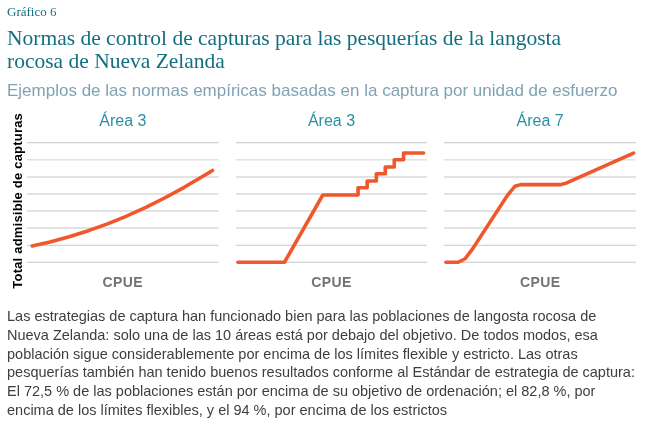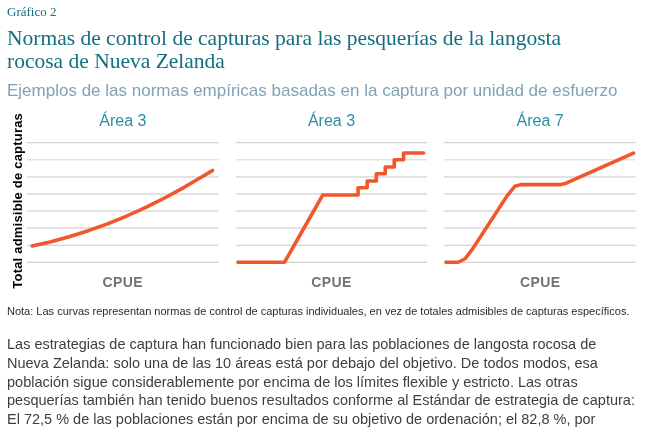--- a/index.html
+++ b/index.html
@@ -49,21 +49,21 @@
   .body-paragraph{
     font-size:14.5px;line-height:18.8px;color:#3e3e40;margin-top:17px;
     padding-right:2px;
   }
 </style>
 </head>
 <body>
 
 <div class="page">
 
-  <div class="kicker">Gráfico 2</div>
+  <div class="kicker">Gráfico 6</div>
   <div class="fig-title">Normas de control de capturas para las pesquerías de la langosta rocosa de Nueva Zelanda</div>
   <div class="fig-subtitle">Ejemplos de las normas empíricas basadas en la captura por unidad de esfuerzo</div>
 
   <div class="charts-row">
     <div class="y-label">
       <span>Total admisible de capturas</span>
     </div>
     <div class="panels">
 
       <div class="panel">
@@ -89,17 +89,16 @@
         <svg class="plot" viewBox="0 0 190 140" preserveAspectRatio="none">
             <path d="M0 8.00H190M0 25.43H190M0 42.86H190M0 60.29H190M0 77.71H190M0 95.14H190M0 112.57H190M0 130.00H190" fill="none" stroke="#C6C6C6" stroke-width="1"></path>
             <path d="M1.9 130.0L14.1 130.0L20.9 126.5L28.5 116.1L62.7 62.0L70.3 52.4L76.0 50.7L115.5 50.7L121.6 49.0L187.9 18.5" fill="none" stroke="#F0572C" stroke-width="3.6" stroke-linejoin="round" stroke-linecap="round"></path>
           </svg>
         <div class="panel-xlabel">CPUE</div>
       </div>
 
     </div>
   </div>
 
-  <div class="note">Nota: Las curvas representan normas de control de capturas individuales, en vez de totales admisibles de capturas específicos.</div>
 
   <p class="body-paragraph"><span>Las estrategias de captura han funcionado bien para las poblaciones de langosta rocosa de Nueva Zelanda: solo una de las 10 áreas está por debajo del objetivo. De todos modos, esa población sigue considerablemente por encima de los límites flexible y estricto. Las otras pesquerías también han tenido buenos resultados conforme al Estándar de estrategia de captura: El 72,5 % de las poblaciones están por encima de su objetivo de ordenación; el 82,8 %, por encima de los límites flexibles, y el 94 %, por encima de los estrictos</span></p>
 
 </div>
 
 </body></html>

